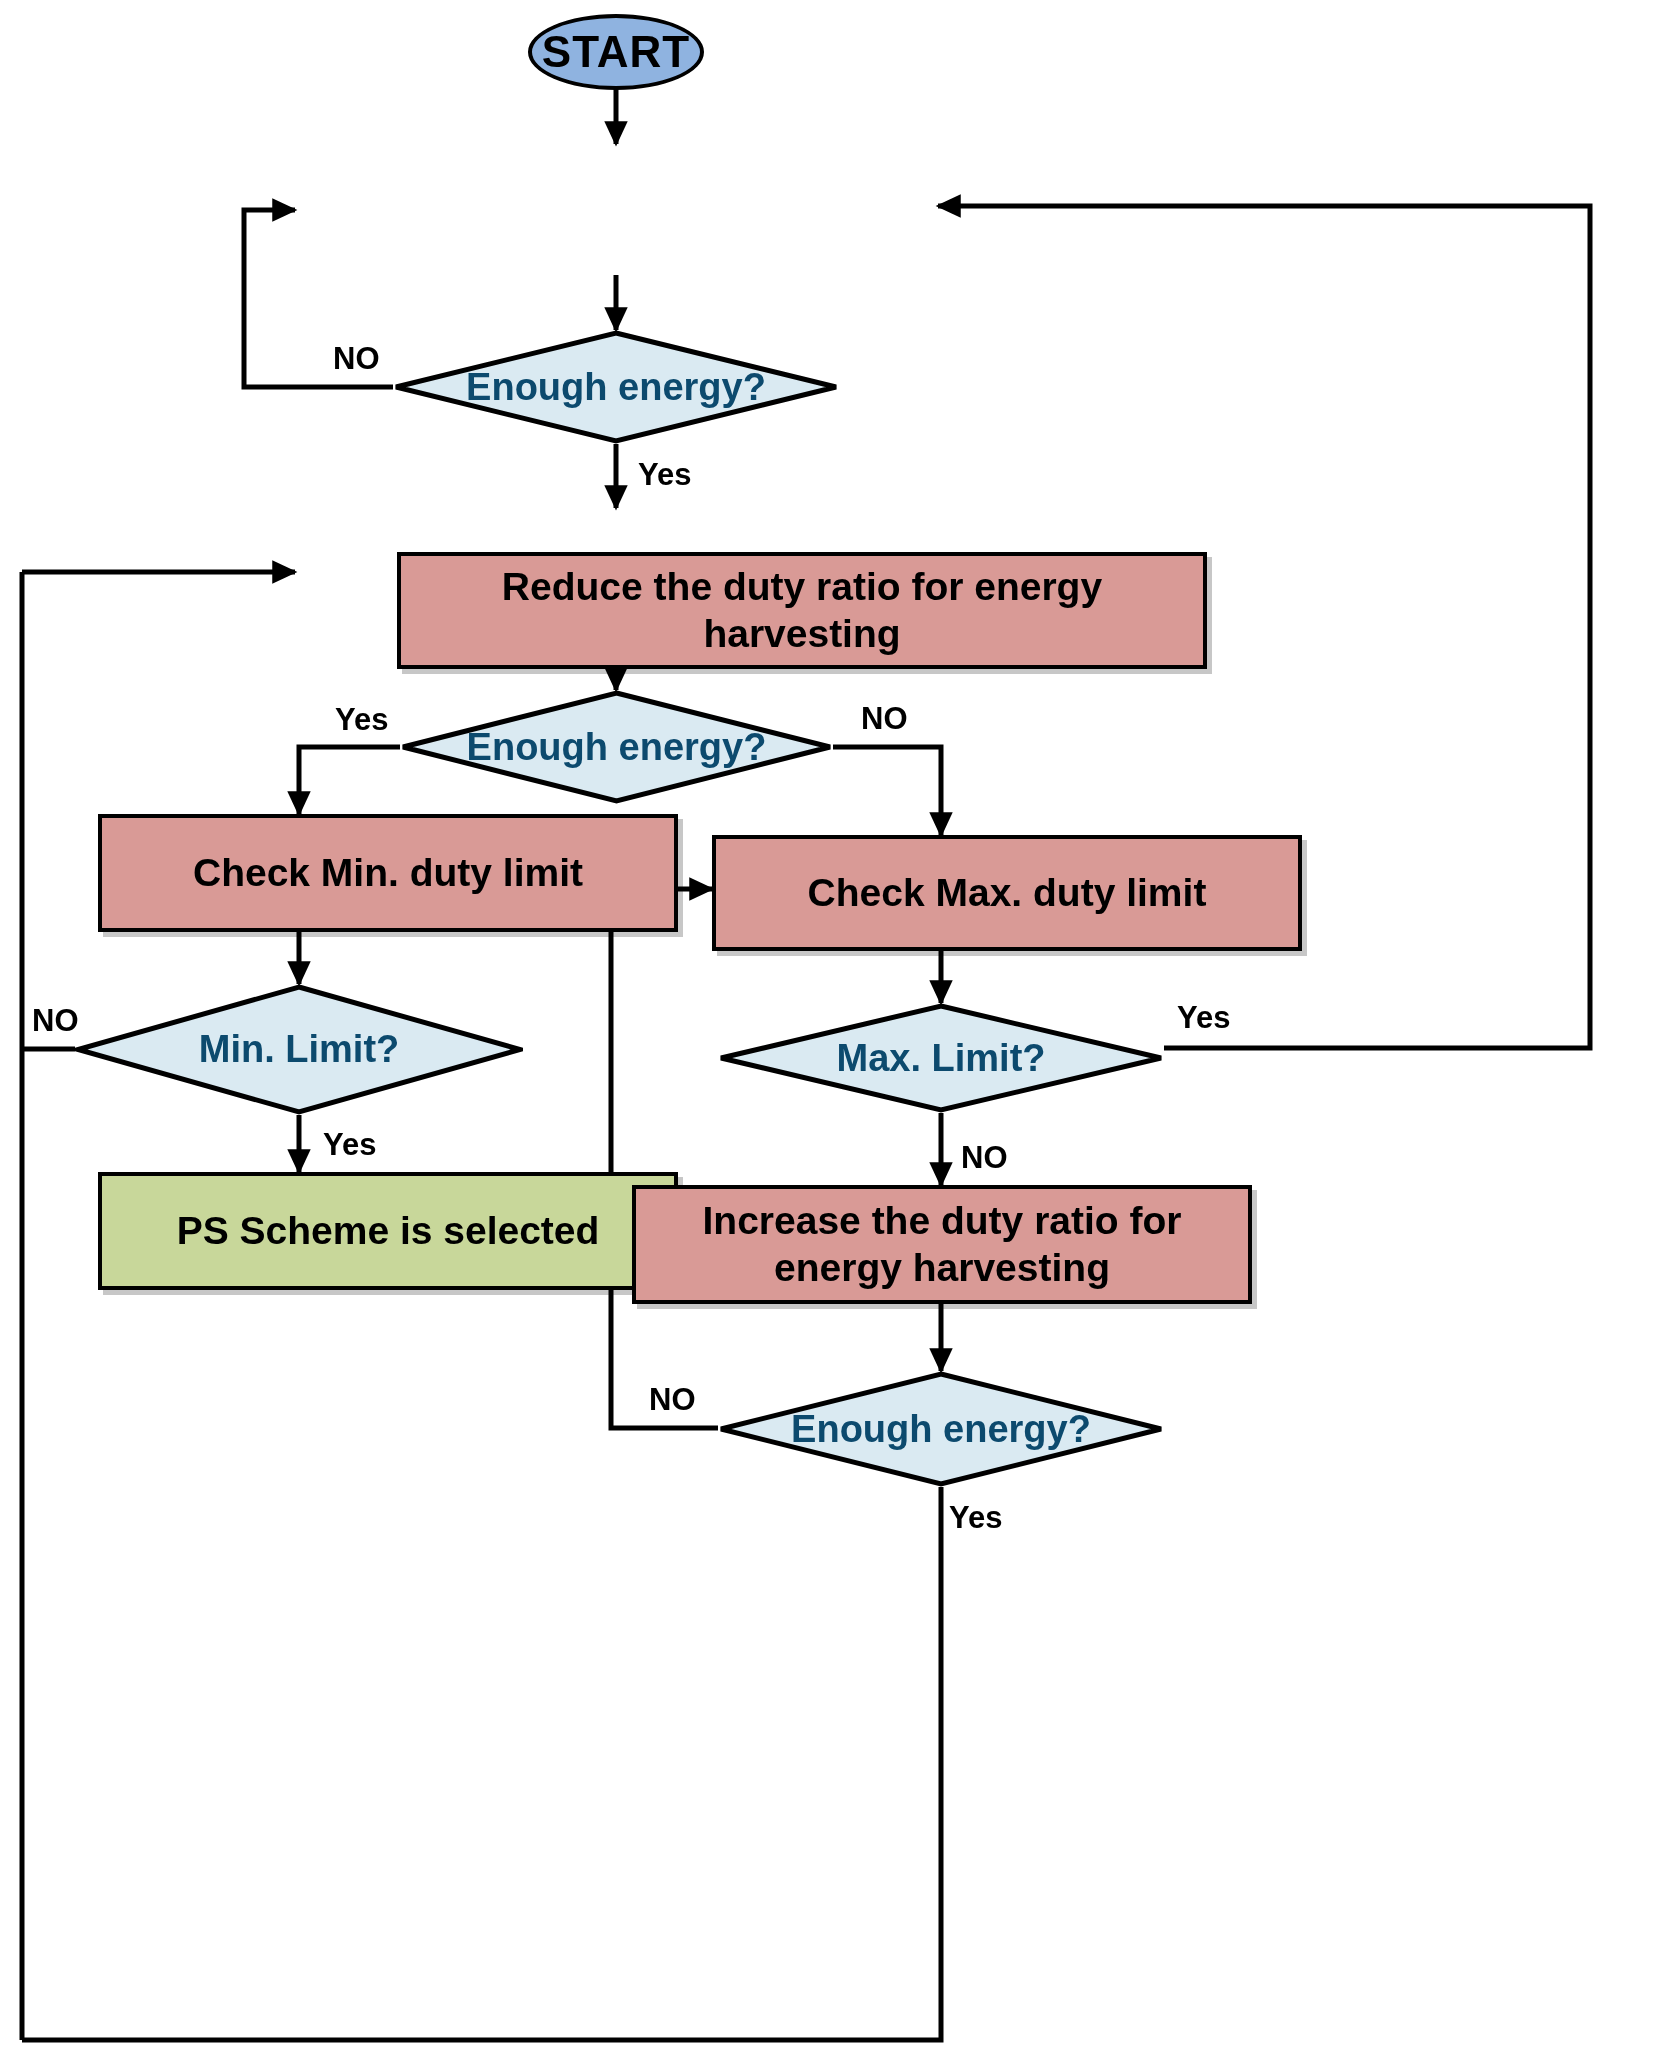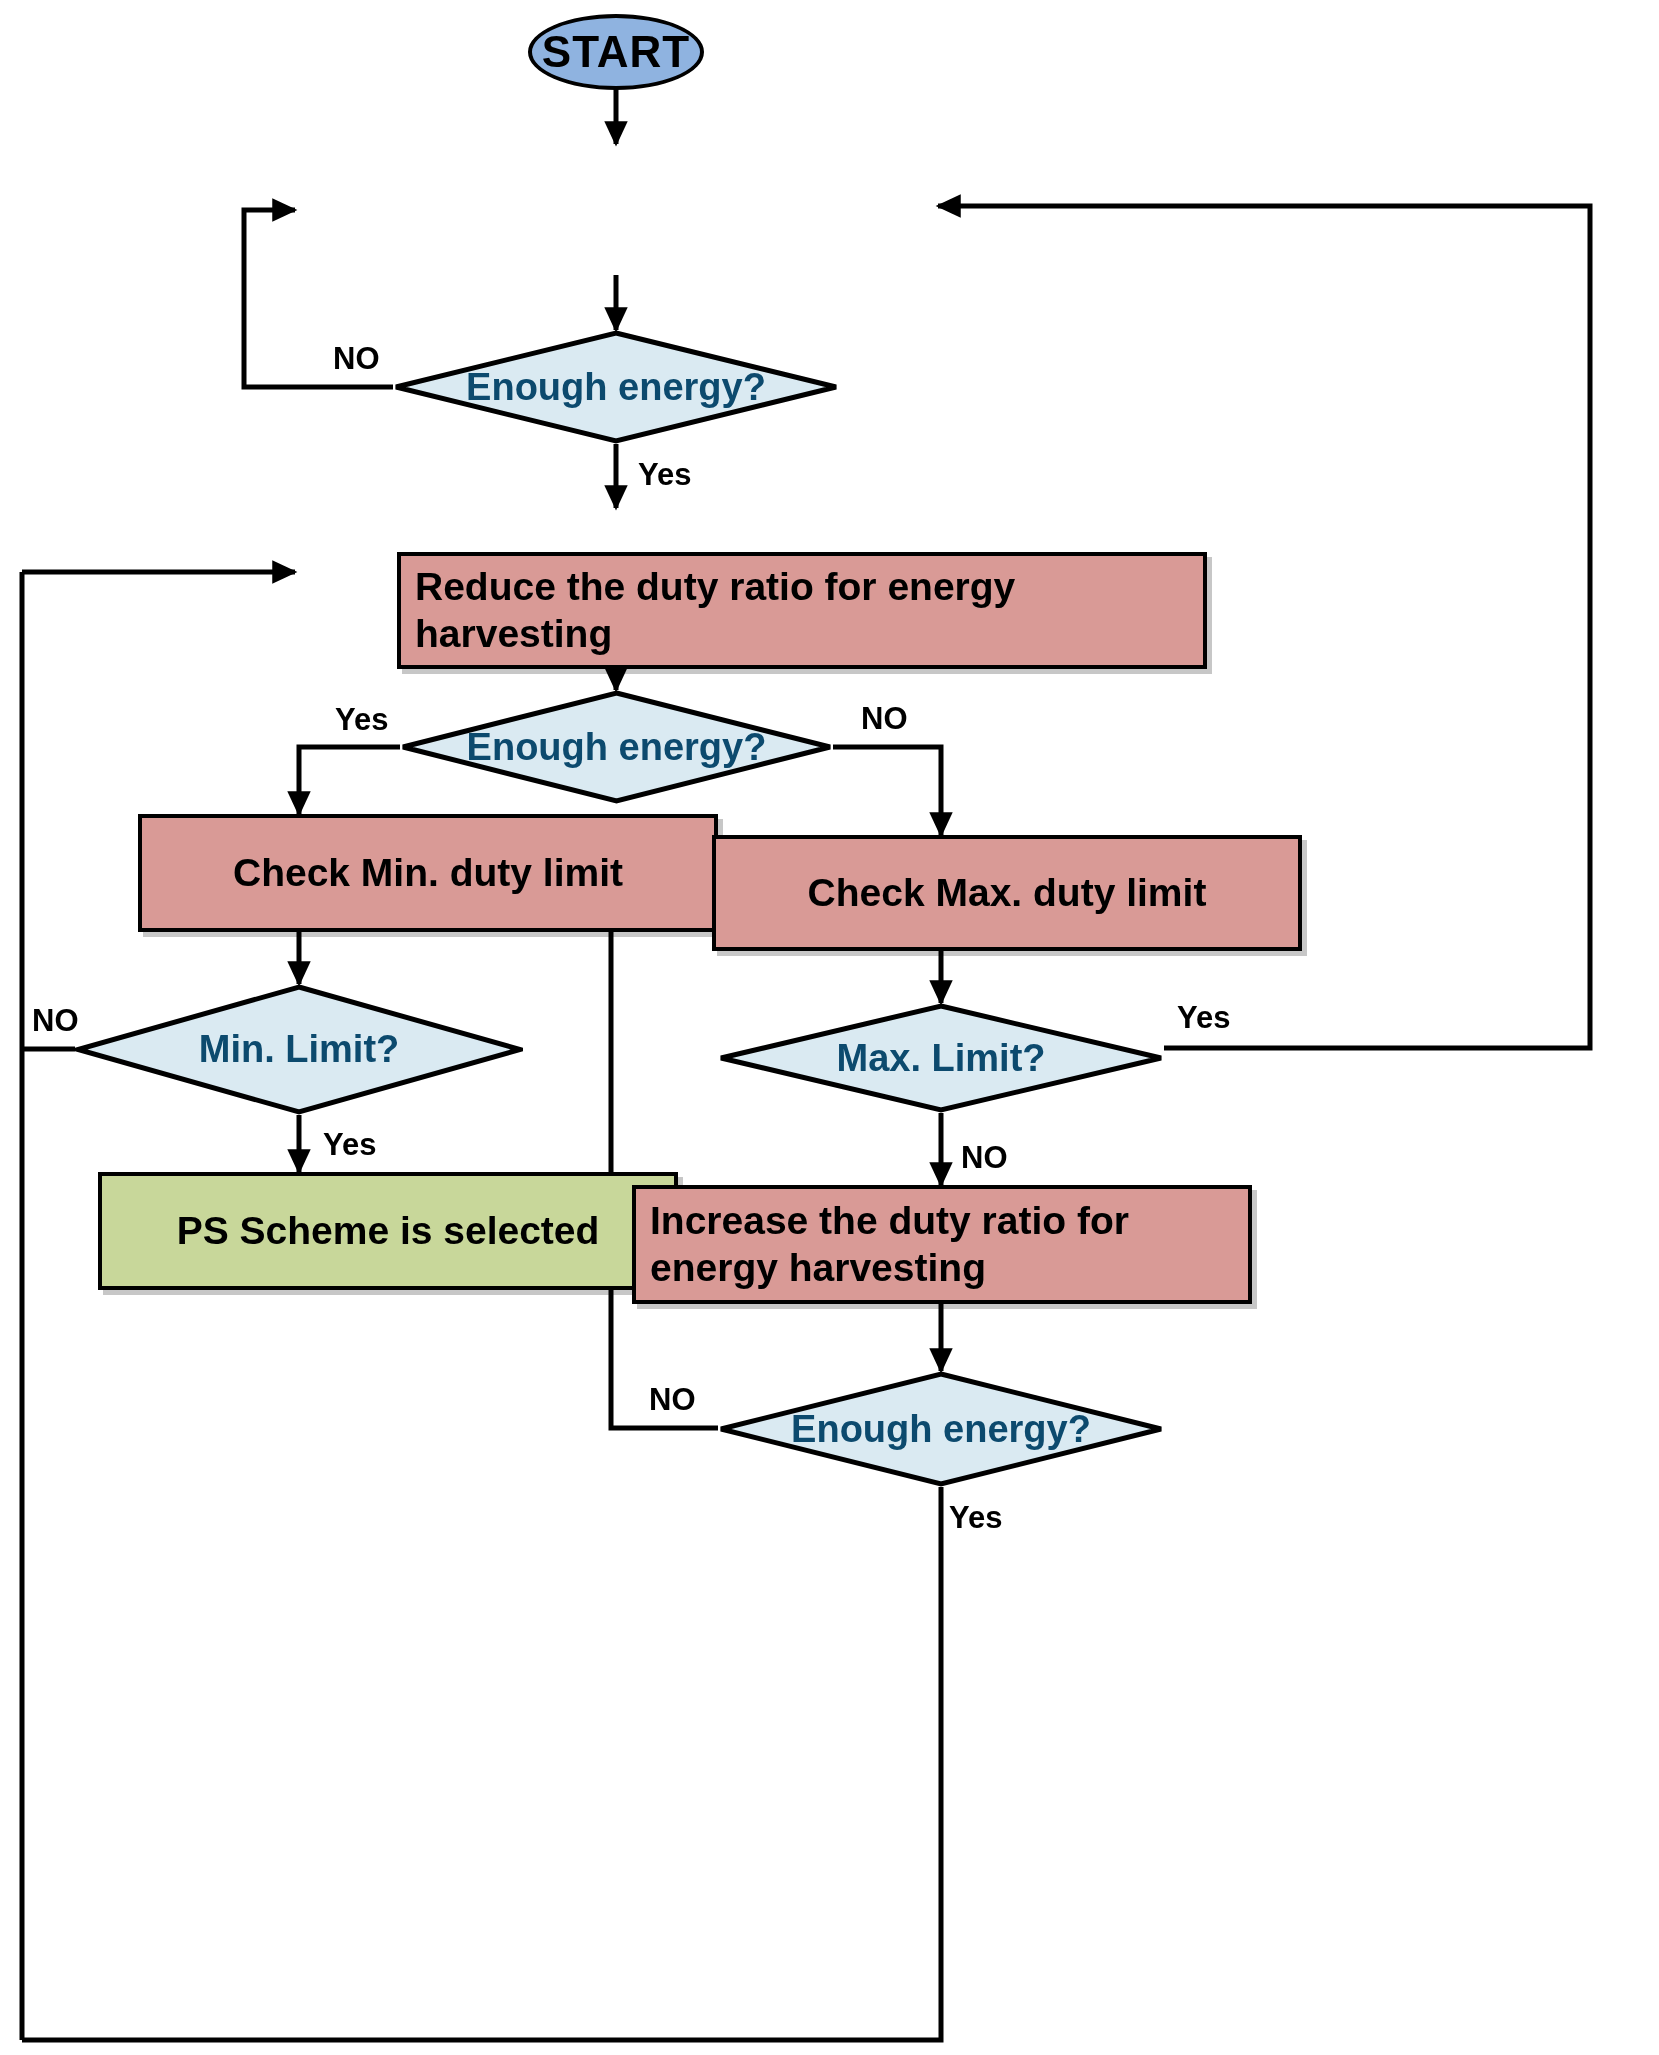--- a/index.html
+++ b/index.html
@@ -24,21 +24,21 @@
     width: 1659px;
     height: 2055px;
     pointer-events: none;
   }
   .node {
     position: absolute;
     box-sizing: border-box;
     display: flex;
     align-items: center;
     justify-content: center;
-    text-align: left;
+    text-align: center;
     color: #000000;
     font-weight: bold;
     z-index: 3;
   }
   .proc {
     border: 4px solid #000000;
     background: #d99a96;
     box-shadow: 5px 5px 0 rgba(0,0,0,0.22);
   }
   .term {
@@ -154,21 +154,21 @@
     <span>Reduce the duty ratio for energy harvesting</span>
   </div>
 
   <div class="dia-wrap" style="left:400px; top:690px; width:433px; height:114px;">
     <svg width="433" height="114" viewBox="0 0 433 114" xmlns="http://www.w3.org/2000/svg">
       <polygon points="216.5,3 430,57 216.5,111 3,57" fill="#daeaf2" stroke="#000000" stroke-width="5" stroke-linejoin="miter"></polygon>
     </svg>
     <div class="dia-label t-dia">Enough energy?</div>
   </div>
 
-  <div class="node proc t-proc-s" style="left:98px; top:814px; width:580px; height:118px;margin-left:40px;">
+  <div class="node proc t-proc-s" style="left:98px; top:814px; width:580px; height:118px;">
     <span>Check Min. duty limit</span>
   </div>
 
   <div class="dia-wrap" style="left:75px; top:984px; width:448px; height:131px;">
     <svg width="448" height="131" viewBox="0 0 448 131" xmlns="http://www.w3.org/2000/svg">
       <polygon points="224,3 445,65.5 224,128 3,65.5" fill="#daeaf2" stroke="#000000" stroke-width="5" stroke-linejoin="miter"></polygon>
     </svg>
     <div class="dia-label t-dia">Min. Limit?</div>
   </div>
 

